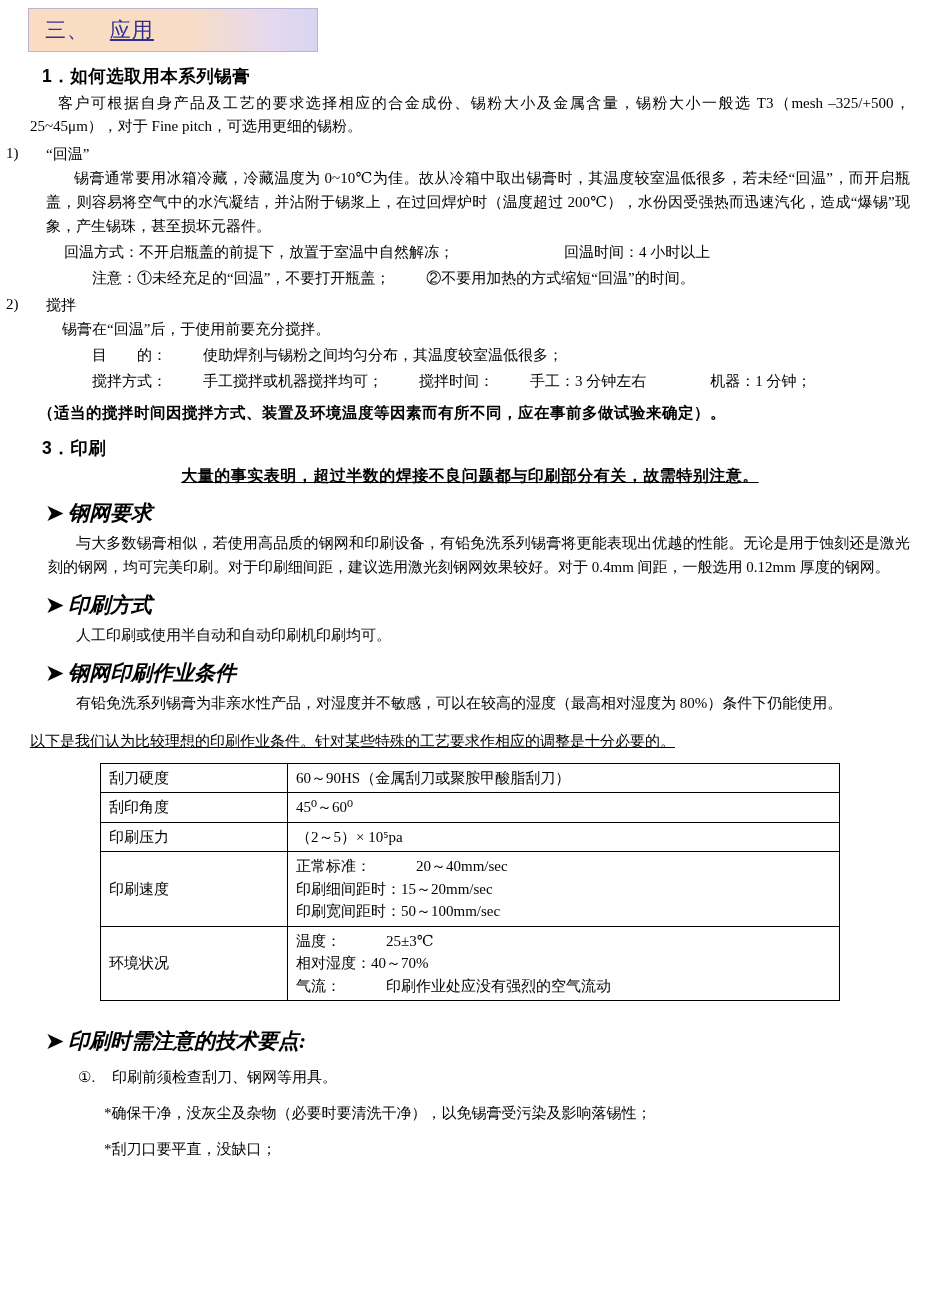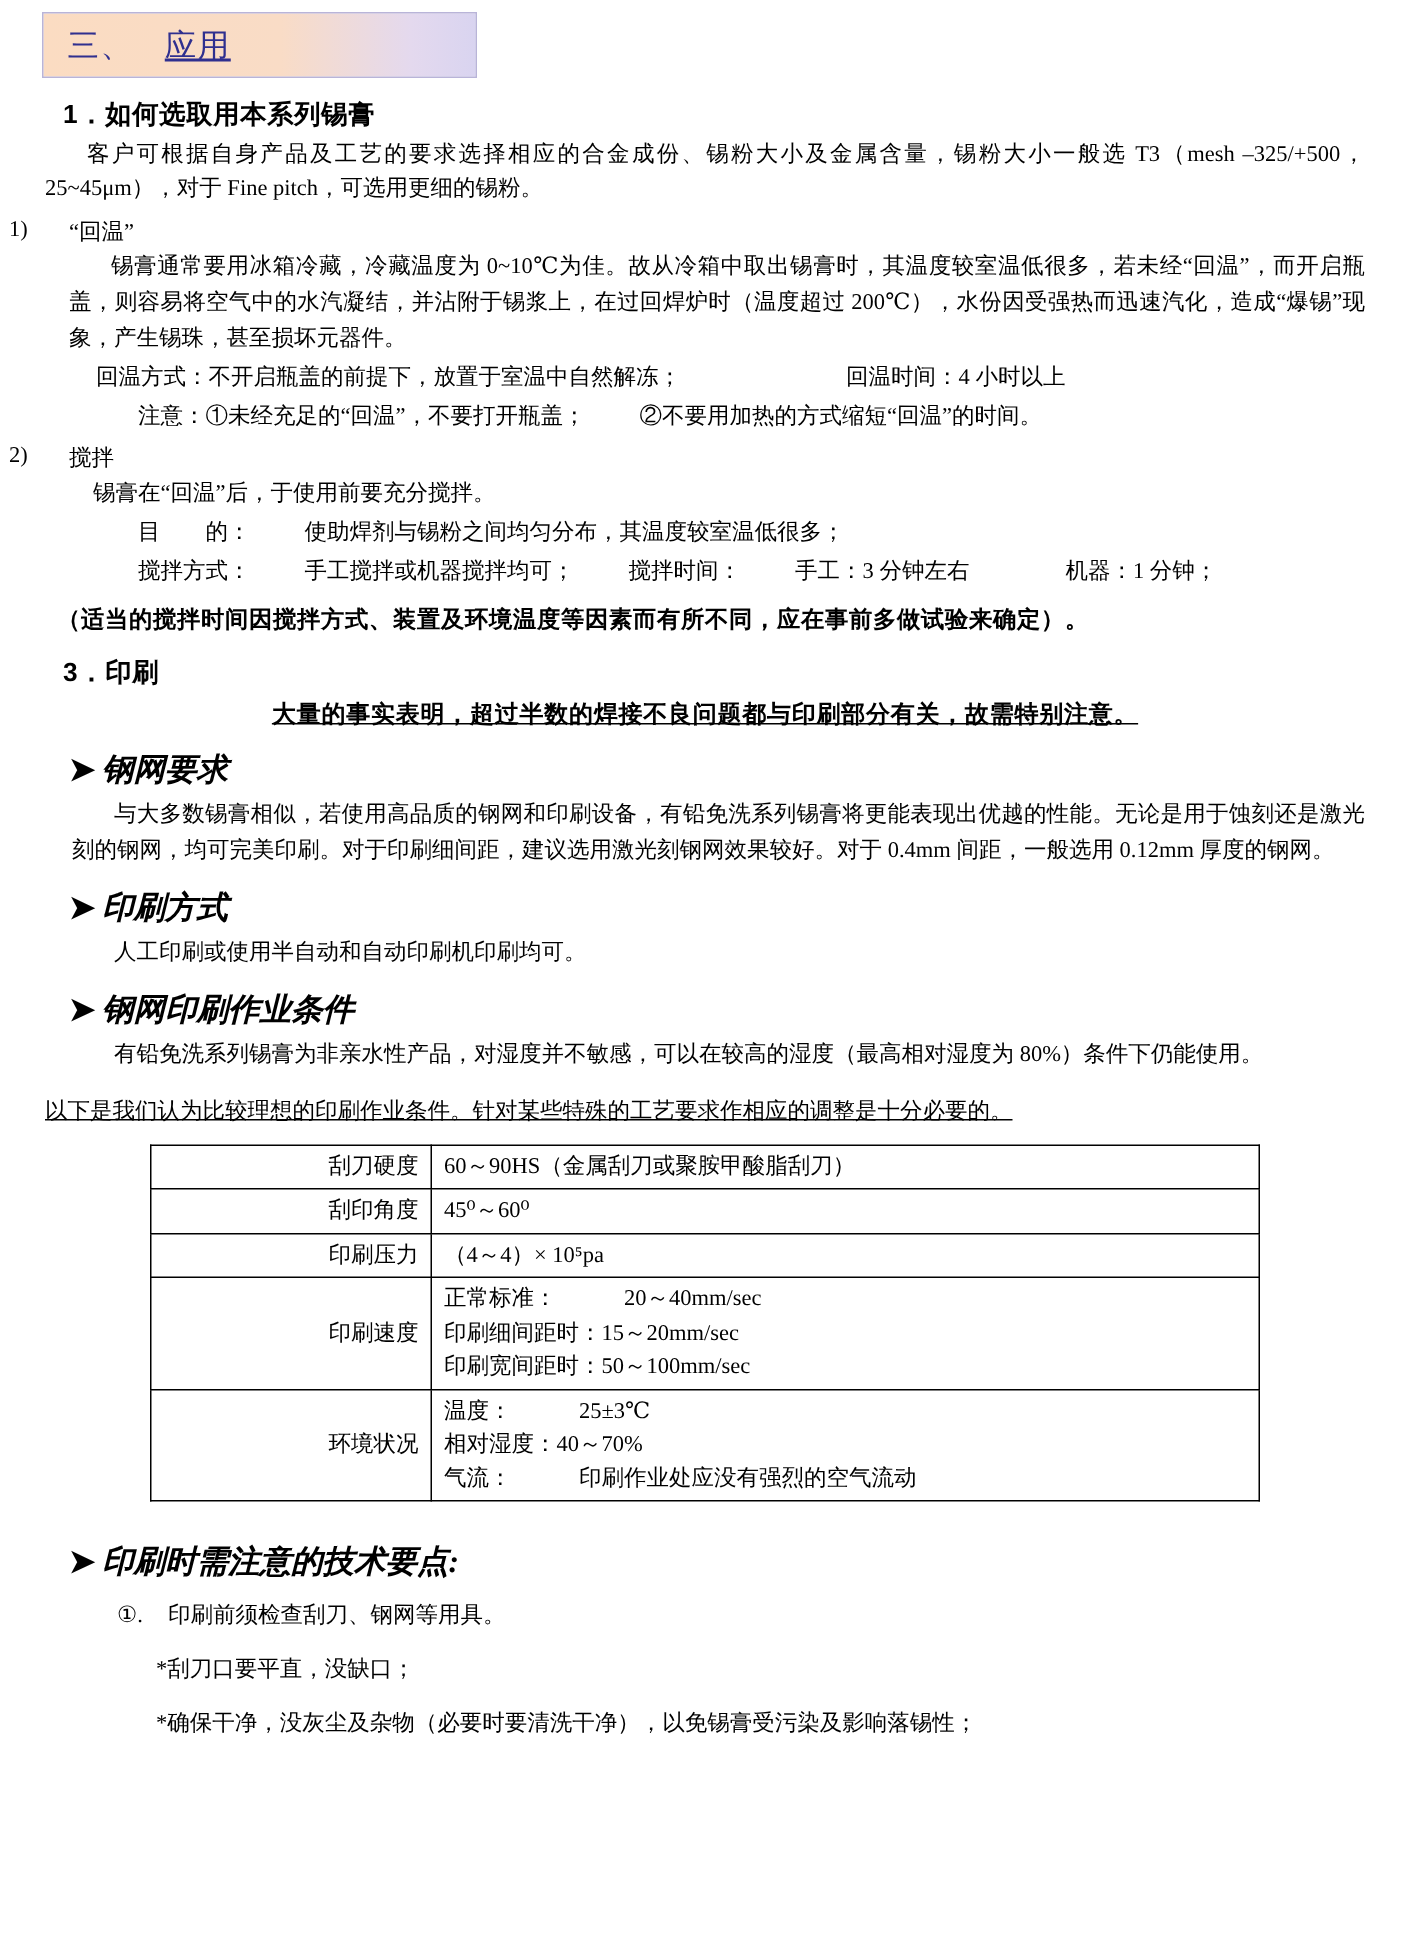--- a/index.html
+++ b/index.html
@@ -162,21 +162,21 @@
   }
   table.spec td {
     border: 1px solid #000;
     padding: 3px 8px;
     font-size: 15px;
     vertical-align: middle;
     line-height: 1.5;
   }
   table.spec td.label {
     width: 170px;
-    text-align: right;
+    text-align: left;
   }
   table.spec td.val {
     text-align: left;
   }
 
   
   .circ-item {
     margin: 10px 0 0 78px;
     line-height: 1.6;
   }
@@ -256,21 +256,21 @@
         <tr>
       <td class="label">刮刀硬度</td>
       <td class="val">60～90HS（金属刮刀或聚胺甲酸脂刮刀）</td>
     </tr>
     <tr>
       <td class="label">刮印角度</td>
       <td class="val">45⁰～60⁰</td>
     </tr>
     <tr>
       <td class="label">印刷压力</td>
-      <td class="val">（4～4）× 10⁵pa</td>
+      <td class="val">（2～5）× 10⁵pa</td>
     </tr>
     <tr>
       <td class="label">印刷速度</td>
       <td class="val">
         <div>正常标准：　　　20～40mm/sec</div>
         <div>印刷细间距时：15～20mm/sec</div>
         <div>印刷宽间距时：50～100mm/sec</div>
       </td>
     </tr>
     <tr>
@@ -283,16 +283,16 @@
     </tr>
   </tbody>
     </table>
 
   <div class="arrow-item" style="margin-top:26px;">
     <span class="bullet">➤</span><span>印刷时需注意的技术要点:</span>
   </div>
   <div class="circ-item">
     <span class="cn">①.</span><span>印刷前须检查刮刀、钢网等用具。</span>
   </div>
+  <div class="star-line">*确保干净，没灰尘及杂物（必要时要清洗干净），以免锡膏受污染及影响落锡性；</div>
   <div class="star-line">*刮刀口要平直，没缺口；</div>
-  <div class="star-line">*确保干净，没灰尘及杂物（必要时要清洗干净），以免锡膏受污染及影响落锡性；</div>
 
 </div>
 
 </body></html>

